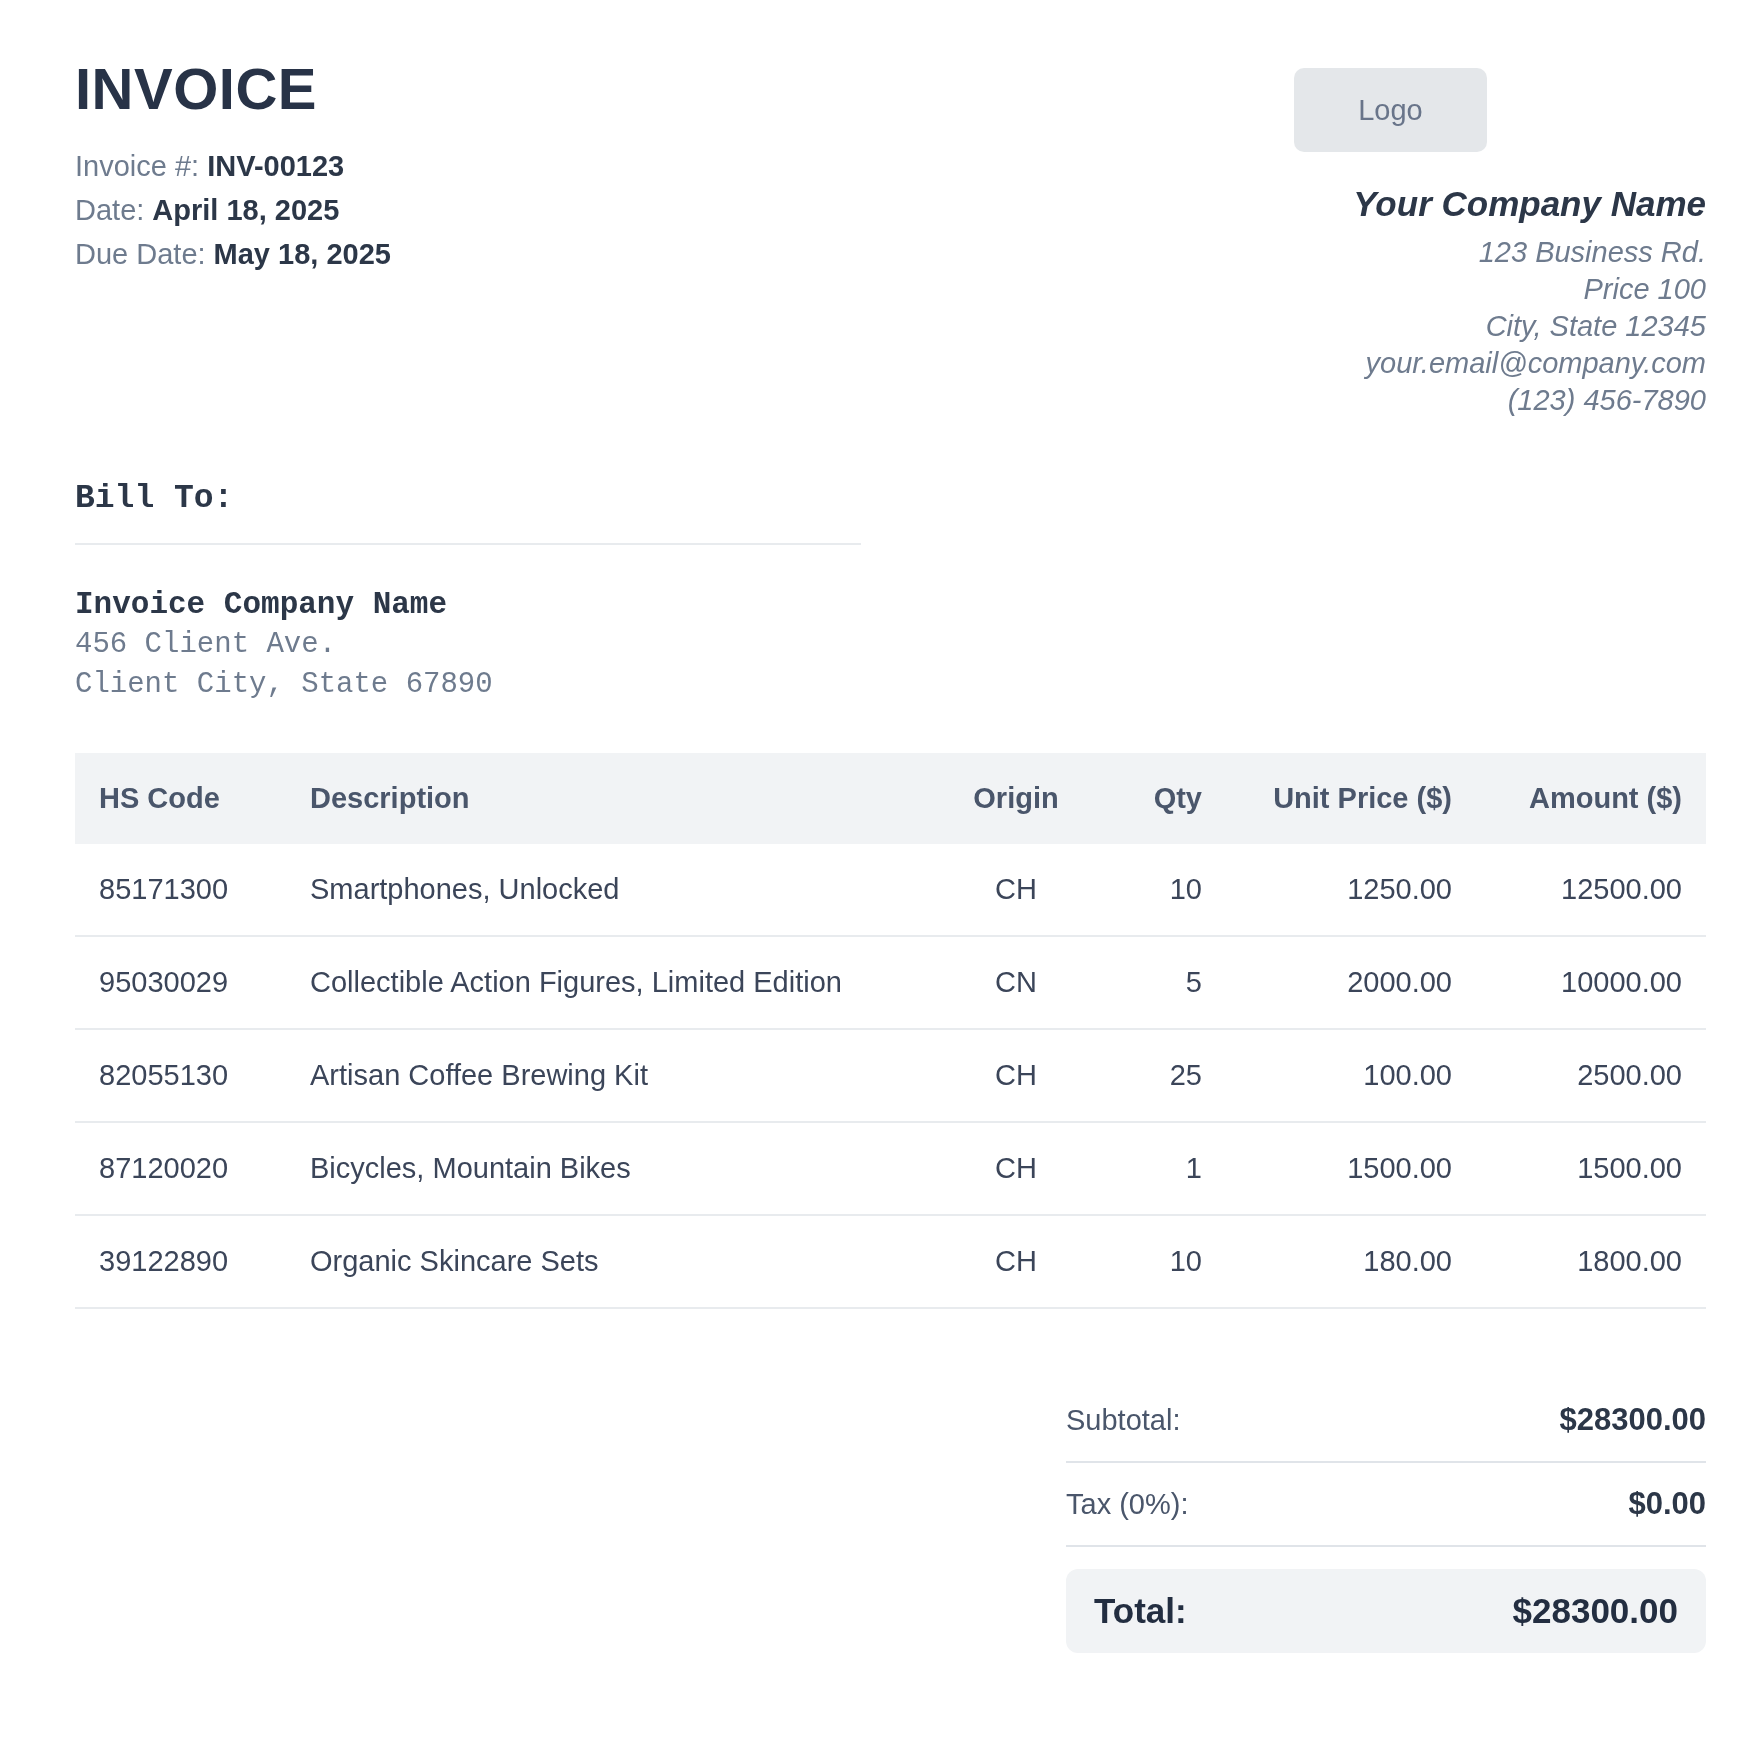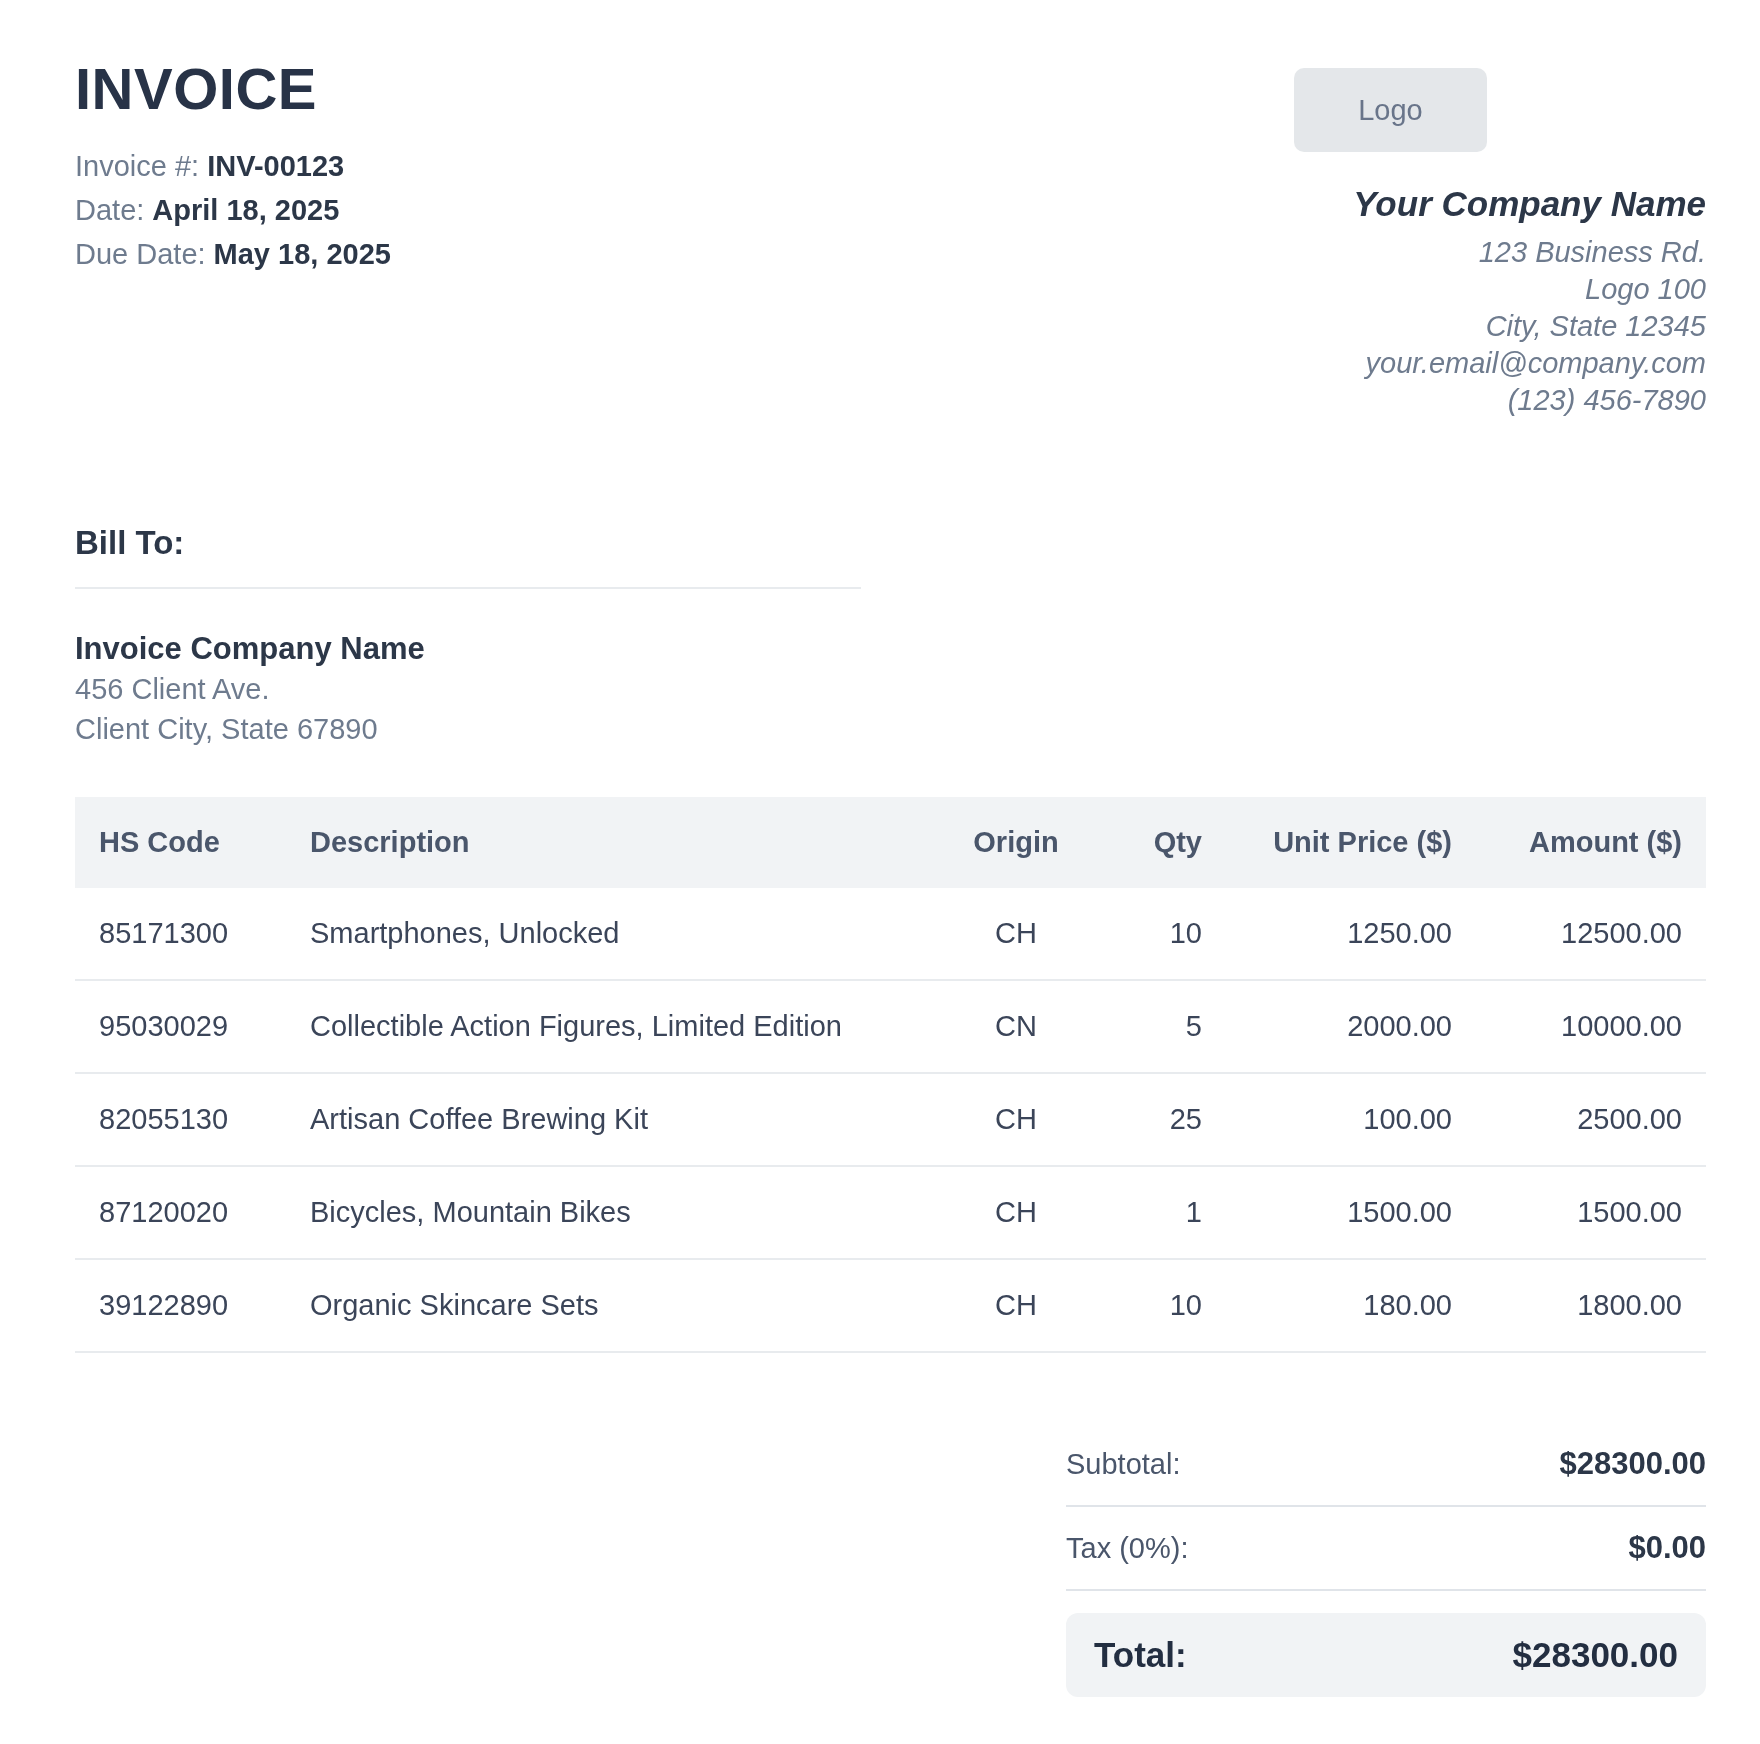--- a/index.html
+++ b/index.html
@@ -35,21 +35,21 @@
   .logo-box{
     width:193px;height:84px;background:var(--logo_bg);border-radius:10px;
     display:flex;align-items:center;justify-content:center;
     font-size:29px;color:#69758a;
   }
   .company-block{width:100%;text-align:right;margin-top:30px;font-style:italic;}
   .company-name{font-size:35px;line-height:44px;font-weight:700;color:var(--text_dark);margin-bottom:8px;}
   .company-line{font-size:29px;line-height:37px;color:var(--text_muted);}
 
   
-  .billto{margin-top:104px;}
+  .billto{margin-top:60px;font-family:Liberation Mono, monospace;}
   .billto h2{margin:0;font-size:33px;line-height:40px;font-weight:700;color:var(--text_dark);}
   .billto hr{margin:24px 0 0 0;border:none;border-top:2px solid var(--border);width:786px;}
   .client-name{margin-top:40px;font-size:31px;line-height:40px;font-weight:700;color:var(--text_dark);}
   .client-line{font-size:29px;line-height:40px;color:var(--text_muted);}
 
   
   table.items{margin-top:48px;width:1631px;border-collapse:collapse;table-layout:fixed;}
   table.items th{
     background:var(--panel_bg);color:var(--table_header_text);
     font-size:29px;font-weight:700;padding:29px 24px;white-space:nowrap;
@@ -98,21 +98,21 @@
       </div>
     </div>
 
     <div class="head-right">
       <div class="logo-box">
         <span>Logo</span>
       </div>
       <div class="company-block">
         <div class="company-name">Your Company Name</div>
         <div class="company-line">123 Business Rd.</div>
-        <div class="company-line">Logo 100</div>
+        <div class="company-line">Price 100</div>
         <div class="company-line">City, State 12345</div>
         <div class="company-line">your.email@company.com</div>
         <div class="company-line">(123) 456-7890</div>
       </div>
     </div>
   </header>
 
   <section class="billto">
     <h2>Bill To:</h2>
     <hr>

